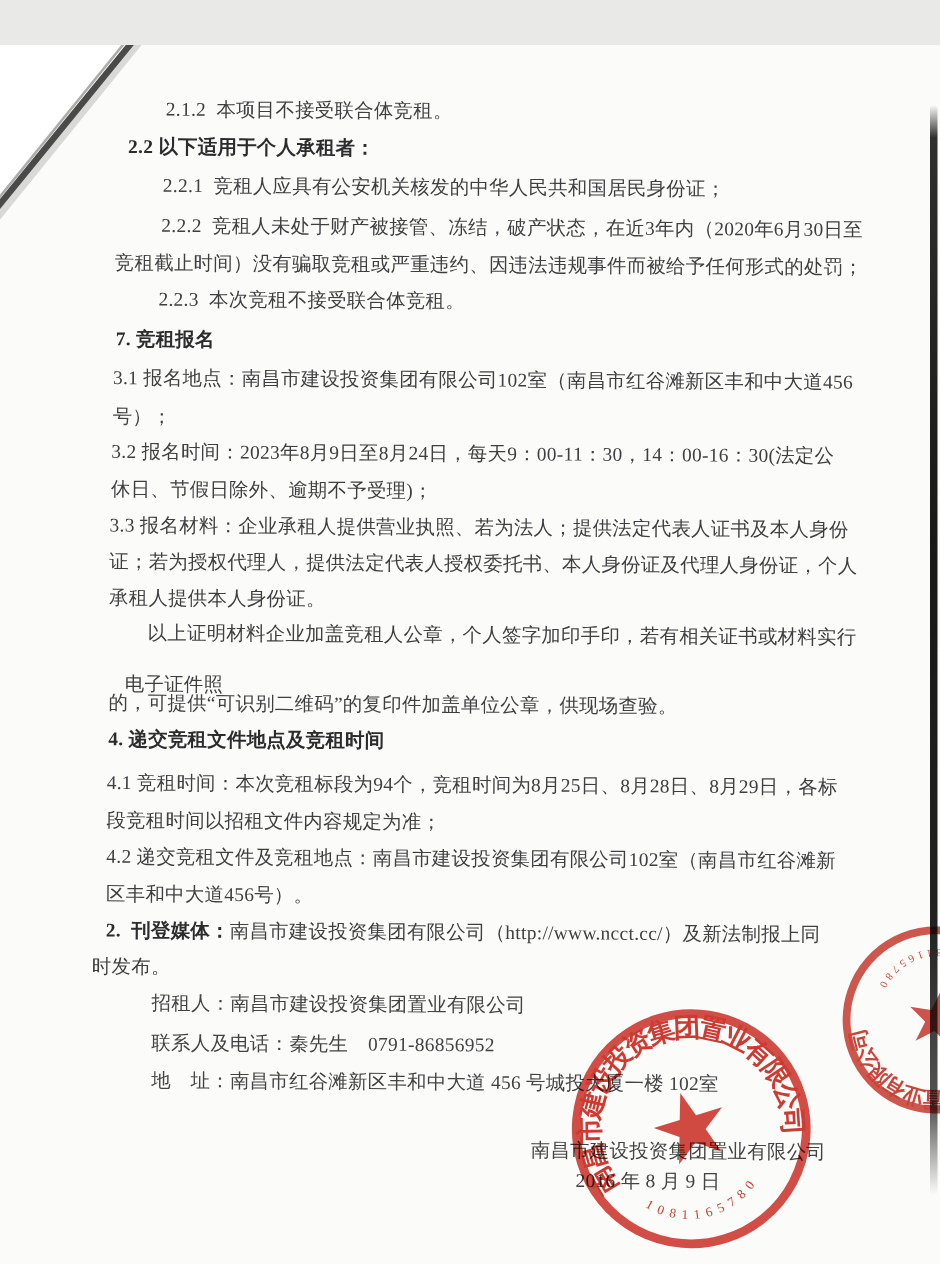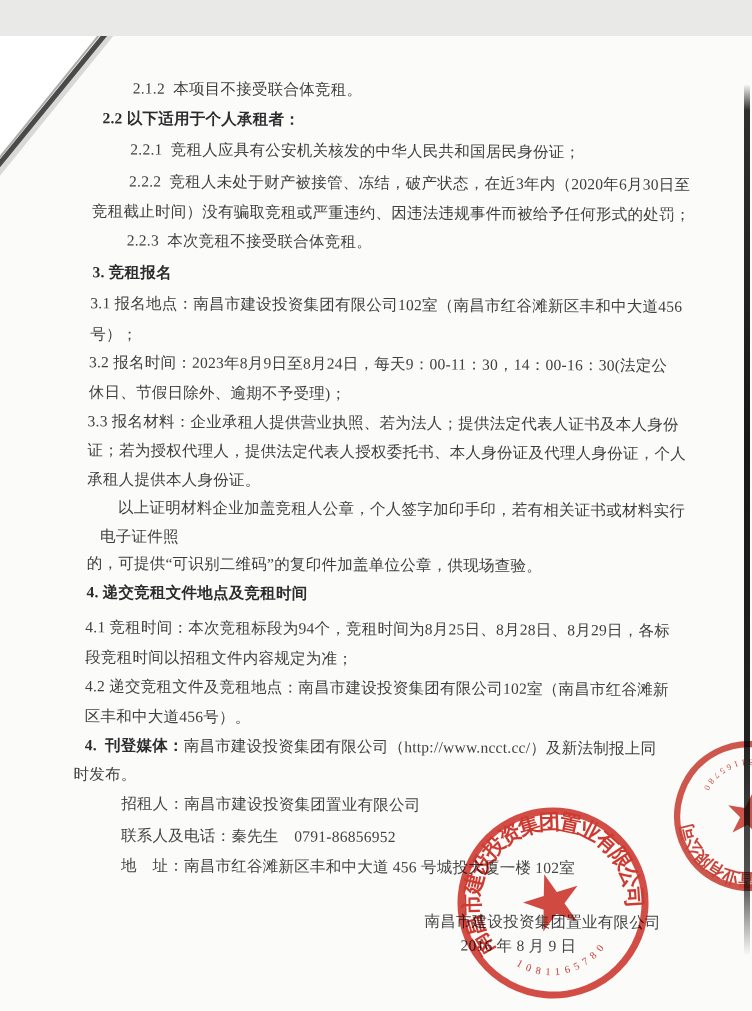--- a/index.html
+++ b/index.html
@@ -36,37 +36,37 @@
 
 <div class="page">
 
   <div class="doc">
     <div class="ln" style="left:133px;top:44px">2.1.2  本项目不接受联合体竞租。</div>
     <div class="ln b" style="left:103px;top:74px">2.2 以下适用于个人承租者：</div>
     <div class="ln" style="left:131px;top:105px">2.2.1  竞租人应具有公安机关核发的中华人民共和国居民身份证；</div>
     <div class="ln" style="left:130px;top:137px">2.2.2  竞租人未处于财产被接管、冻结，破产状态，在近3年内（2020年6月30日至</div>
     <div class="ln" style="left:93px;top:167px">竞租截止时间）没有骗取竞租或严重违约、因违法违规事件而被给予任何形式的处罚；</div>
     <div class="ln" style="left:128px;top:196px">2.2.3  本次竞租不接受联合体竞租。</div>
-    <div class="ln b" style="left:94px;top:228px">3. 竞租报名</div>
+    <div class="ln b" style="left:94px;top:228px">7. 竞租报名</div>
     <div class="ln" style="left:92px;top:259px">3.1 报名地点：南昌市建设投资集团有限公司102室（南昌市红谷滩新区丰和中大道456</div>
     <div class="ln" style="left:92px;top:290px">号）；</div>
     <div class="ln" style="left:91px;top:318px">3.2 报名时间：2023年8月9日至8月24日，每天9：00-11：30，14：00-16：30(法定公</div>
     <div class="ln" style="left:91px;top:348px">休日、节假日除外、逾期不予受理)；</div>
     <div class="ln" style="left:90px;top:377px">3.3 报名材料：企业承租人提供营业执照、若为法人；提供法定代表人证书及本人身份</div>
     <div class="ln" style="left:90px;top:406px">证；若为授权代理人，提供法定代表人授权委托书、本人身份证及代理人身份证，个人</div>
     <div class="ln" style="left:90px;top:435px">承租人提供本人身份证。</div>
     <div class="ln" style="left:121px;top:463px">以上证明材料企业加盖竞租人公章，个人签字加印手印，若有相关证书或材料实行</div>
-    <div class="ln" style="left:103px;top:492px">电子证件照</div>
+    <div class="ln" style="left:103px;top:504px">电子证件照</div>
     <div class="ln" style="left:90px;top:519px">的，可提供“可识别二维码”的复印件加盖单位公章，供现场查验。</div>
     <div class="ln b" style="left:90px;top:548px">4. 递交竞租文件地点及竞租时间</div>
     <div class="ln" style="left:89px;top:583px">4.1 竞租时间：本次竞租标段为94个，竞租时间为8月25日、8月28日、8月29日，各标</div>
     <div class="ln" style="left:89px;top:613px">段竞租时间以招租文件内容规定为准；</div>
     <div class="ln" style="left:89px;top:642px">4.2 递交竞租文件及竞租地点：南昌市建设投资集团有限公司102室（南昌市红谷滩新</div>
     <div class="ln" style="left:89px;top:672px">区丰和中大道456号）。</div>
-    <div class="ln" style="left:89px;top:701px"><span class="b">4.  刊登媒体：</span><span>南昌市建设投资集团有限公司（http://www.ncct.cc/）及新法制报上同</span></div>
+    <div class="ln" style="left:89px;top:701px"><span class="b">2.  刊登媒体：</span><span>南昌市建设投资集团有限公司（http://www.ncct.cc/）及新法制报上同</span></div>
     <div class="ln" style="left:78px;top:730px">时发布。</div>
     <div class="ln sig" style="left:126px;top:759px">招租人：南昌市建设投资集团置业有限公司</div>
     <div class="ln sig" style="left:126px;top:791px">联系人及电话：秦先生　0791-86856952</div>
     <div class="ln sig" style="left:126px;top:821px">地　址：南昌市红谷滩新区丰和中大道 456 号城投大厦一楼 102室</div>
     <div class="ln sig" style="left:430px;top:875px">南昌市建设投资集团置业有限公司</div>
     <div class="ln sig" style="left:466px;top:899px">2016 年 8 月 9 日</div>
   </div>
 
   <svg class="fold" width="150" height="160" viewBox="0 0 150 160">
     <polygon points="-8,-8 104,-8 -8,132" fill="#ffffff"></polygon>

